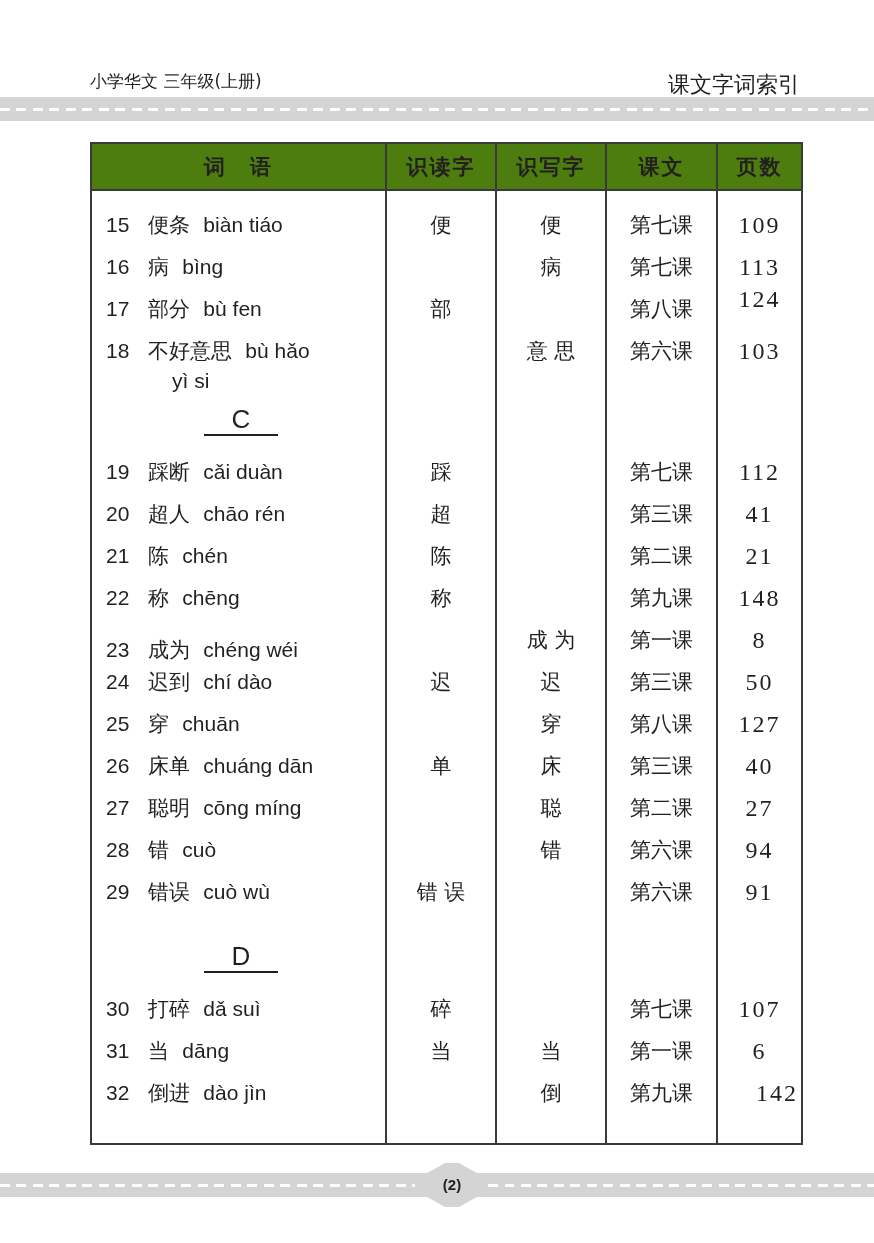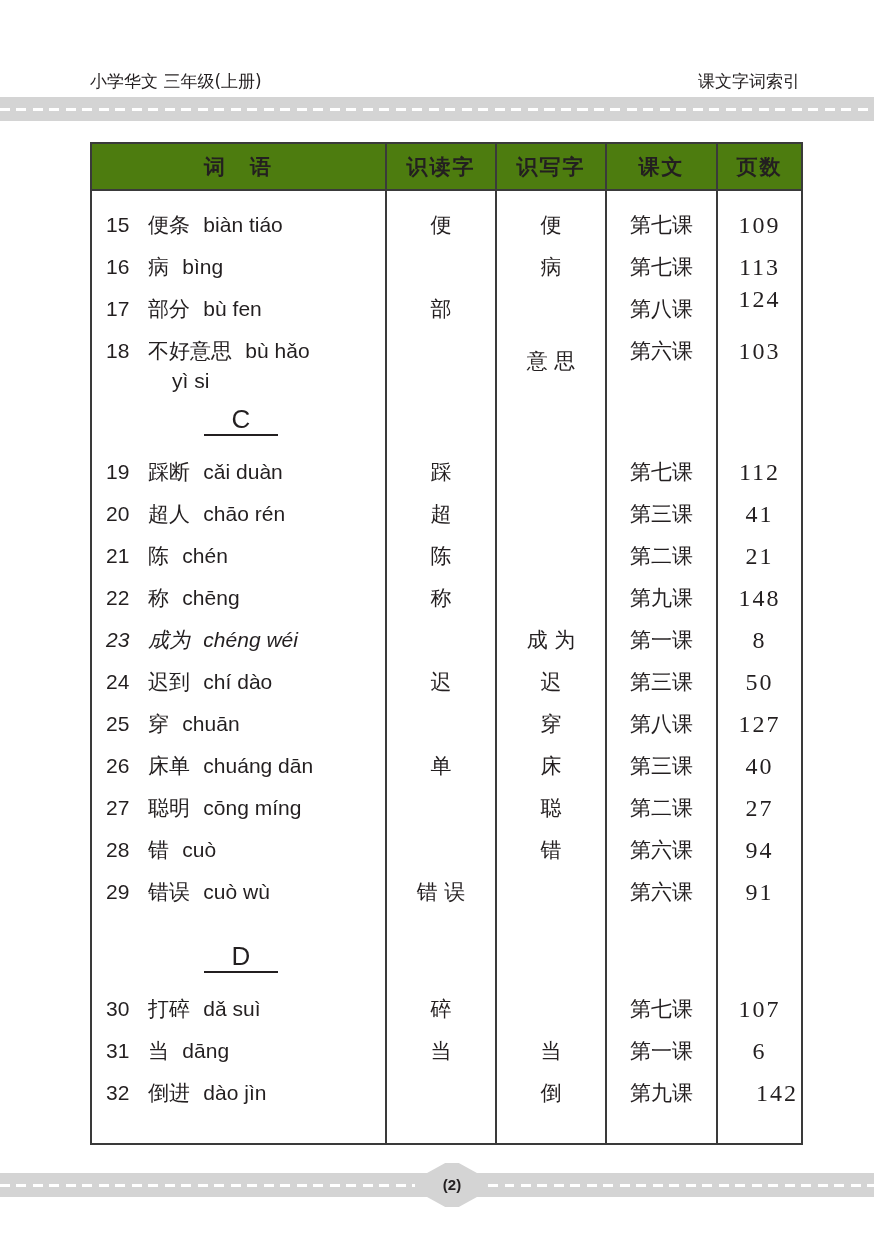--- a/index.html
+++ b/index.html
@@ -1,21 +1,21 @@
 <!DOCTYPE html>
 <html><head>
 <meta charset="utf-8">
 <style>
   html, body { margin: 0; padding: 0; }
   body {
     width: 874px; height: 1243px; background: #ffffff; position: relative; overflow: hidden;
     font-family: "DejaVu Sans", sans-serif; color: #231f20;
   }
   .hdr-left { position: absolute; left: 90px; top: 70px; font-size: 17px; letter-spacing: 0px; }
-  .hdr-right { position: absolute; right: 74px; top: 70px; font-size: 17px; }
+  .hdr-right { position: absolute; right: 74px; top: 70px; font-size: 22px; }
   .band {
     position: absolute; left: 0; width: 874px; height: 24px; background: #d4d4d4;
   }
   .band .dash {
     position: absolute; left: 0; right: 0; top: 11px; height: 3px;
     background-image: repeating-linear-gradient(to right, #ffffff 0 10px, transparent 10px 16.5px);
   }
   .band.top { top: 97px; }
   .band.bottom { top: 1173px; }
   .band.bottom .dash.l { right: auto; width: 415px; }
@@ -114,21 +114,21 @@
             <span class="hz"><span>超人</span>&nbsp;&nbsp;<span class="py">chāo rén</span></span>
           </div>
           <div class="r word" style="top: 344px;">
             <span class="num">21</span>
             <span class="hz"><span>陈</span>&nbsp;&nbsp;<span class="py">chén</span></span>
           </div>
           <div class="r word" style="top: 386px;">
             <span class="num">22</span>
             <span class="hz"><span>称</span>&nbsp;&nbsp;<span class="py">chēng</span></span>
           </div>
-          <div class="r word" style="top: 428px; font-style: italic;">
+          <div class="r word" style="top: 438px;">
             <span class="num">23</span>
             <span class="hz"><span>成为</span>&nbsp;&nbsp;<span class="py">chéng wéi</span></span>
           </div>
           <div class="r word" style="top: 470px;">
             <span class="num">24</span>
             <span class="hz"><span>迟到</span>&nbsp;&nbsp;<span class="py">chí dào</span></span>
           </div>
           <div class="r word" style="top: 512px;">
             <span class="num">25</span>
             <span class="hz"><span>穿</span>&nbsp;&nbsp;<span class="py">chuān</span></span>
@@ -180,21 +180,21 @@
           <div class="r center" style="top: 638px;"></div>
           <div class="r center" style="top: 680px;">错 误</div>
           <div class="r center" style="top: 797px;">碎</div>
           <div class="r center" style="top: 839px;">当</div>
           <div class="r center" style="top: 881px;"></div>
         </td>
       <td class="body-cell" id="col-write">
           <div class="r center" style="top: 13px;">便</div>
           <div class="r center" style="top: 55px;">病</div>
           <div class="r center" style="top: 97px;"></div>
-          <div class="r center" style="top: 149px;">意 思</div>
+          <div class="r center" style="top: 139px;">意 思</div>
           <div class="r center" style="top: 260px;"></div>
           <div class="r center" style="top: 302px;"></div>
           <div class="r center" style="top: 344px;"></div>
           <div class="r center" style="top: 386px;"></div>
           <div class="r center" style="top: 428px;">成 为</div>
           <div class="r center" style="top: 470px;">迟</div>
           <div class="r center" style="top: 512px;">穿</div>
           <div class="r center" style="top: 554px;">床</div>
           <div class="r center" style="top: 596px;">聪</div>
           <div class="r center" style="top: 638px;">错</div>

